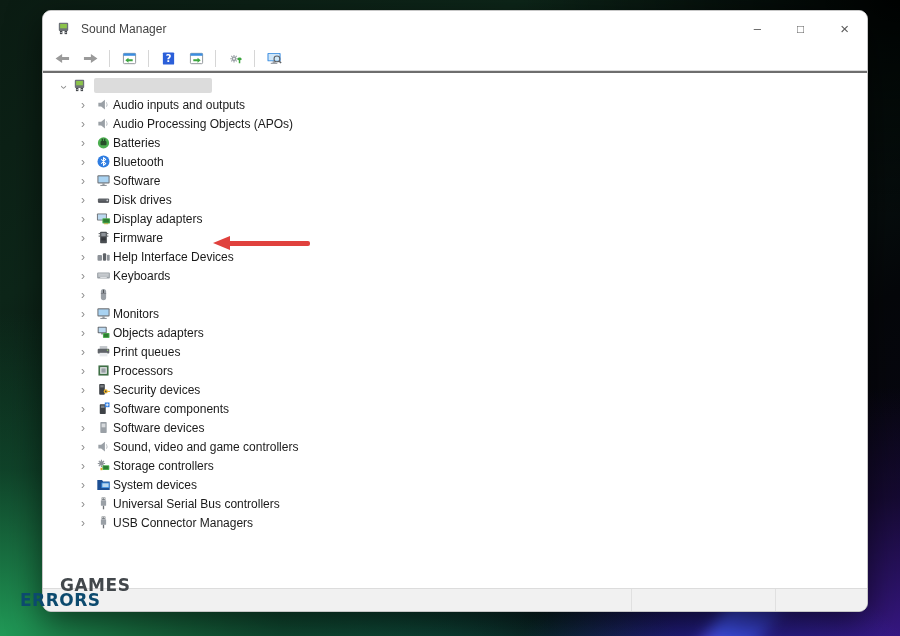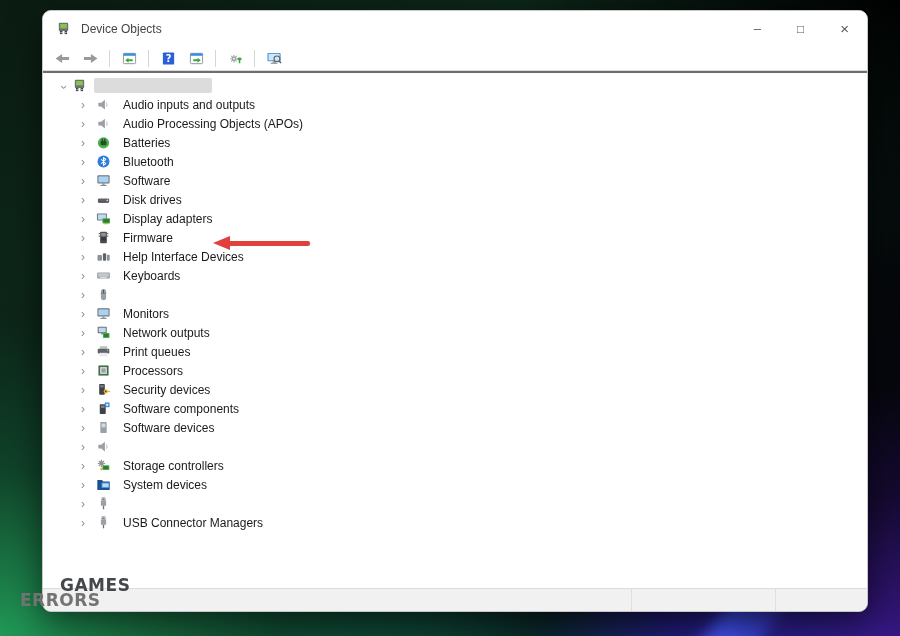--- a/index.html
+++ b/index.html
@@ -47,21 +47,21 @@
   .hsep { height:3px; background:#6e6e6e; border-top:1px solid #dadada; flex:none; }
 
   
   .tree { flex:1; background:#fff; padding-top:3px; position:relative; overflow:hidden; }
   .tree-row { height:19px; display:flex; align-items:center; font-size:12px; color:#1a1a1a; }
   .tree-row.root { padding-left:14px; }
   .tree-row.child { padding-left:38px; }
   .chev { width:14px; flex:none; color:#8f8f8f; font-size:12px; line-height:1; text-align:left; }
   .chev.expanded { transform:rotate(90deg); transform-origin:45% 55%; text-align:center; }
   .node-icon { width:16px; height:16px; flex:none; display:flex; align-items:center; justify-content:center; }
-  .node-label { margin-left:12px; white-space:nowrap; }
+  .node-label { margin-left:2px; white-space:nowrap; }
   .redacted-box { margin-left:7px; width:118px; height:15px; background:#dcdcdc; border-radius:2px; }
 
   
   .statusbar { height:23px; background:#f1f1f1; border-top:1px solid #dcdcdc; display:flex; flex:none; }
   .sb-cell { height:100%; }
   .sb-cell.c1 { flex:1; }
   .sb-cell.c2 { width:144px; border-left:1px solid #e0e0e0; }
   .sb-cell.c3 { width:92px; border-left:1px solid #e0e0e0; }
 
   
@@ -86,21 +86,21 @@
 
   <div class="titlebar">
     <span class="title-icon"><svg viewBox="0 0 16 16" width="15" height="15">
           <rect x="3" y="1.8" width="10" height="8.8" rx="1" fill="#6d7277"></rect>
           <rect x="4.4" y="3.2" width="7.2" height="4.6" fill="#8bc34a"></rect>
           <rect x="4.2" y="10.6" width="2.6" height="3.4" fill="#3f4347"></rect>
           <rect x="9.2" y="10.6" width="2.6" height="3.4" fill="#3f4347"></rect>
           <rect x="4.9" y="11.7" width="1.2" height="1.2" fill="#d9dcdf"></rect>
           <rect x="9.9" y="11.7" width="1.2" height="1.2" fill="#d9dcdf"></rect>
         </svg></span>
-    <span class="title-text">Device Objects</span>
+    <span class="title-text">Sound Manager</span>
     <div class="win-controls">
       <span class="win-btn min">–</span>
       <span class="win-btn max">□</span>
       <span class="win-btn close">×</span>
     </div>
   </div>
 
 
   <div class="toolbar">
       <span class="tb-btn">
@@ -318,21 +318,21 @@
           <span class="chev">›</span>
           <span class="node-icon">
             <svg viewBox="0 0 16 16" width="15" height="15">
               <rect x="1.8" y="1.8" width="9.6" height="7" rx="0.8" fill="#5f6368"></rect>
               <rect x="2.8" y="2.8" width="7.6" height="5" fill="#bcd9f0"></rect>
               <rect x="5.4" y="8.8" width="2.2" height="1.2" fill="#6d7277"></rect>
               <rect x="7.4" y="8.4" width="7" height="5.4" rx="0.8" fill="#4caf50"></rect>
               <rect x="8.4" y="9.4" width="5" height="3.4" fill="#2e7d32"></rect>
             </svg>
           </span>
-          <span class="node-label">Network outputs</span>
+          <span class="node-label">Objects adapters</span>
         </div>
         <div class="tree-row child">
           <span class="chev">›</span>
           <span class="node-icon">
             <svg viewBox="0 0 16 16" width="15" height="15">
               <rect x="4" y="2.2" width="8" height="3.2" fill="#c3c7cb"></rect>
               <rect x="1.8" y="5" width="12.4" height="5" rx="1" fill="#5f6368"></rect>
               <rect x="3.8" y="9.4" width="8.4" height="3.8" fill="#e8eaed"></rect>
               <circle cx="12.3" cy="6.6" r="0.7" fill="#9fe06a"></circle>
             </svg>
@@ -386,20 +386,21 @@
           <span class="node-label">Software devices</span>
         </div>
         <div class="tree-row child">
           <span class="chev">›</span>
           <span class="node-icon">
             <svg viewBox="0 0 16 16" width="15" height="15">
               <path d="M2.5 6 H5.5 L9.5 2.8 V13.2 L5.5 10 H2.5 Z" fill="#9aa0a6"></path>
               <path d="M11 5.6 q1.7 2.4 0 4.8" stroke="#c3c7cb" fill="none" stroke-width="1.1"></path>
             </svg>
           </span>
+          <span class="node-label">Sound, video and game controllers</span>
         </div>
         <div class="tree-row child">
           <span class="chev">›</span>
           <span class="node-icon">
             <svg viewBox="0 0 16 16" width="15" height="15">
               <circle cx="5.8" cy="5.8" r="2.5" fill="#8d9298"></circle>
               <path d="M5.8 1.9v1.4M5.8 8.3v1.4M1.9 5.8h1.4M8.3 5.8h1.4M3 3l1 1M7.6 7.6l1 1M8.6 3l-1 1M4 7.6l-1 1" stroke="#8d9298" stroke-width="1.2"></path>
               <rect x="6.8" y="7.6" width="7.4" height="5.2" rx="0.8" fill="#4caf50"></rect>
               <rect x="7.8" y="8.6" width="5.4" height="3.2" fill="#2e7d32"></rect>
               <rect x="4.8" y="10.4" width="2" height="2.6" fill="#e0a62e"></rect>
@@ -422,20 +423,21 @@
           <span class="chev">›</span>
           <span class="node-icon">
             <svg viewBox="0 0 16 16" width="15" height="15">
               <rect x="6" y="1.6" width="4" height="2.8" fill="#6d7277"></rect>
               <rect x="6.8" y="2.2" width="0.9" height="1.3" fill="#fff"></rect>
               <rect x="8.4" y="2.2" width="0.9" height="1.3" fill="#fff"></rect>
               <rect x="5.2" y="4.4" width="5.6" height="6" rx="0.6" fill="#9aa0a6"></rect>
               <path d="M8 10.4 v3.8" stroke="#6d7277" stroke-width="1.4"></path>
             </svg>
           </span>
+          <span class="node-label">Universal Serial Bus controllers</span>
         </div>
         <div class="tree-row child">
           <span class="chev">›</span>
           <span class="node-icon">
             <svg viewBox="0 0 16 16" width="15" height="15">
               <rect x="6" y="1.6" width="4" height="2.8" fill="#6d7277"></rect>
               <rect x="6.8" y="2.2" width="0.9" height="1.3" fill="#fff"></rect>
               <rect x="8.4" y="2.2" width="0.9" height="1.3" fill="#fff"></rect>
               <rect x="5.2" y="4.4" width="5.6" height="6" rx="0.6" fill="#9aa0a6"></rect>
               <path d="M8 10.4 v3.8" stroke="#6d7277" stroke-width="1.4"></path>
@@ -454,14 +456,14 @@
 
 </div>
 
 <div class="pointer-arrow" style="--c: #e0413d;">
   <div class="head"></div>
   <div class="shaft"></div>
 </div>
 
 <div class="watermark">
   <div style="color: rgb(67, 72, 76); margin-left: 40px;">GAMES</div>
-  <div style="color: #737373;">ERRORS</div>
+  <div style="color: #0c4a6e;">ERRORS</div>
 </div>
 
 </body></html>

